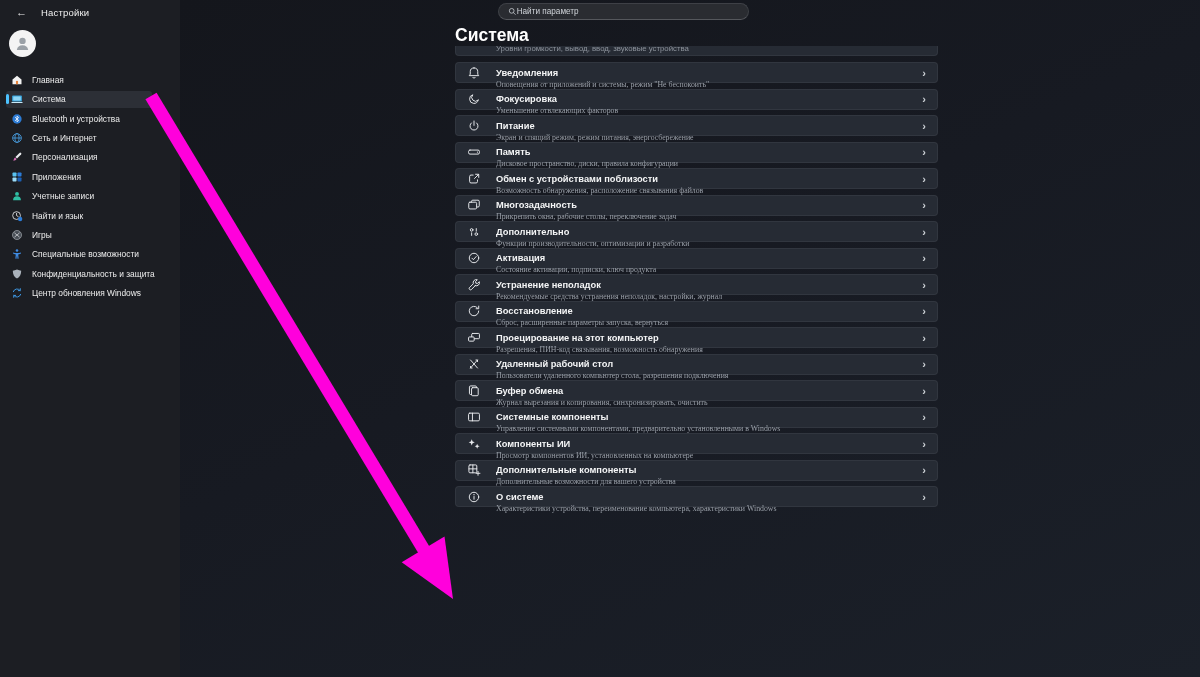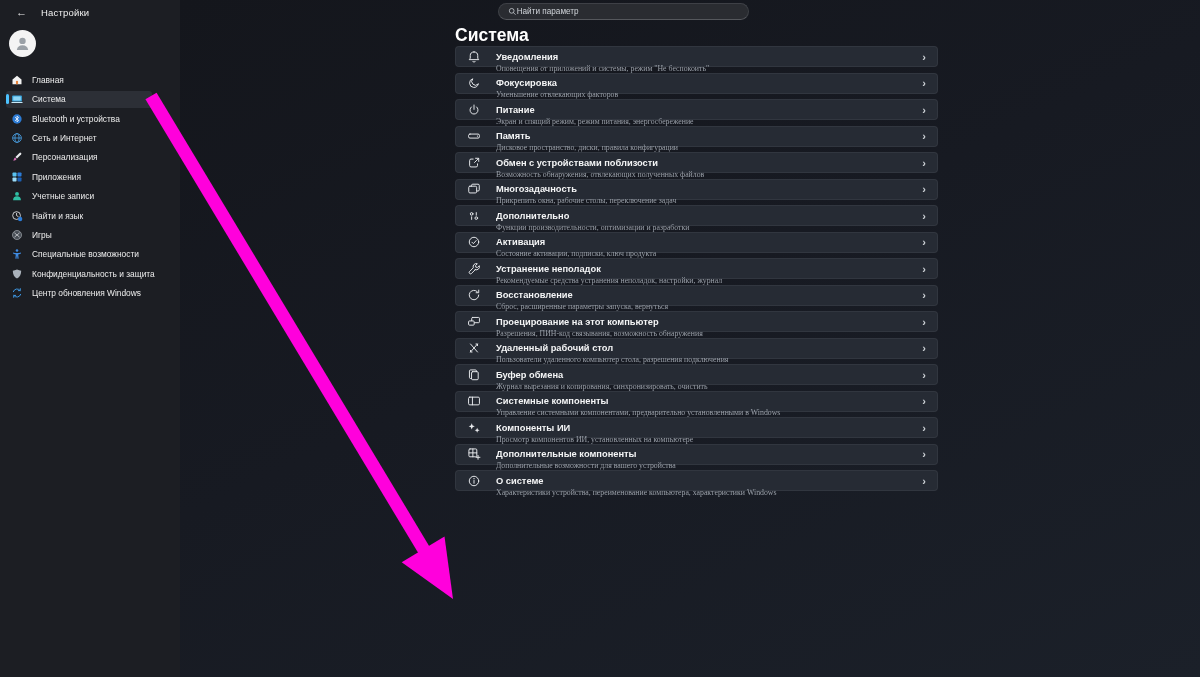--- a/index.html
+++ b/index.html
@@ -205,20 +205,23 @@
   <svg viewBox="0 0 16 16" width="9" height="9">
     <circle cx="6.8" cy="6.8" r="4.4" style="fill:none;stroke:#cfd3d8;stroke-width:1.4"></circle>
     <path d="m10.2 10.2 3.2 3.2" style="stroke:#cfd3d8;stroke-width:1.4;stroke-linecap:round"></path>
   </svg>
   <input type="text" placeholder="Найти параметр" style="">
 </div>
 
 <h1 class="page-title">Система</h1>
 
 <div class="list">
+    <div class="row partial">
+      <span class="psub">Уровни громкости, вывод, ввод, звуковые устройства</span>
+    </div>
     <div class="row">
       <span class="ricon">
         <svg viewBox="0 0 16 16" width="14" height="14">
           <path class="st" d="M8 2.2a4.3 4.3 0 0 0-4.3 4.3v2.9L2.6 11h10.8l-1.1-1.6V6.5A4.3 4.3 0 0 0 8 2.2Z"></path>
           <path class="st" d="M6.6 13a1.6 1.6 0 0 0 2.8 0"></path>
         </svg>
       </span>
       <span class="rtitle">Уведомления</span>
       <span class="rsub">Оповещения от приложений и системы, режим "Не беспокоить"</span>
       <span class="chev">›</span>
@@ -254,21 +257,21 @@
       <span class="rsub">Дисковое пространство, диски, правила конфигурации</span>
       <span class="chev">›</span>
     </div>
     <div class="row">
       <span class="ricon">
         <svg viewBox="0 0 16 16" width="14" height="14">
           <path class="st" d="M7 3.5H4.6A1.6 1.6 0 0 0 3 5.1v5.8a1.6 1.6 0 0 0 1.6 1.6h5.8A1.6 1.6 0 0 0 12 10.9V9M9.8 2.6h3.6v3.6M13.2 2.8 8.6 7.4"></path>
         </svg>
       </span>
       <span class="rtitle">Обмен с устройствами поблизости</span>
-      <span class="rsub">Возможность обнаружения, отвлекающих полученных файлов</span>
+      <span class="rsub">Возможность обнаружения, расположение связывания файлов</span>
       <span class="chev">›</span>
     </div>
     <div class="row">
       <span class="ricon">
         <svg viewBox="0 0 16 16" width="14" height="14">
           <rect class="st" x="2" y="4.8" width="9" height="7.7" rx="1.4"></rect>
           <path class="st" d="M5.2 4.8v-.9a1.4 1.4 0 0 1 1.4-1.4h6A1.4 1.4 0 0 1 14 3.9v5a1.4 1.4 0 0 1-1.4 1.4h-1.4"></path>
         </svg>
       </span>
       <span class="rtitle">Многозадачность</span>

